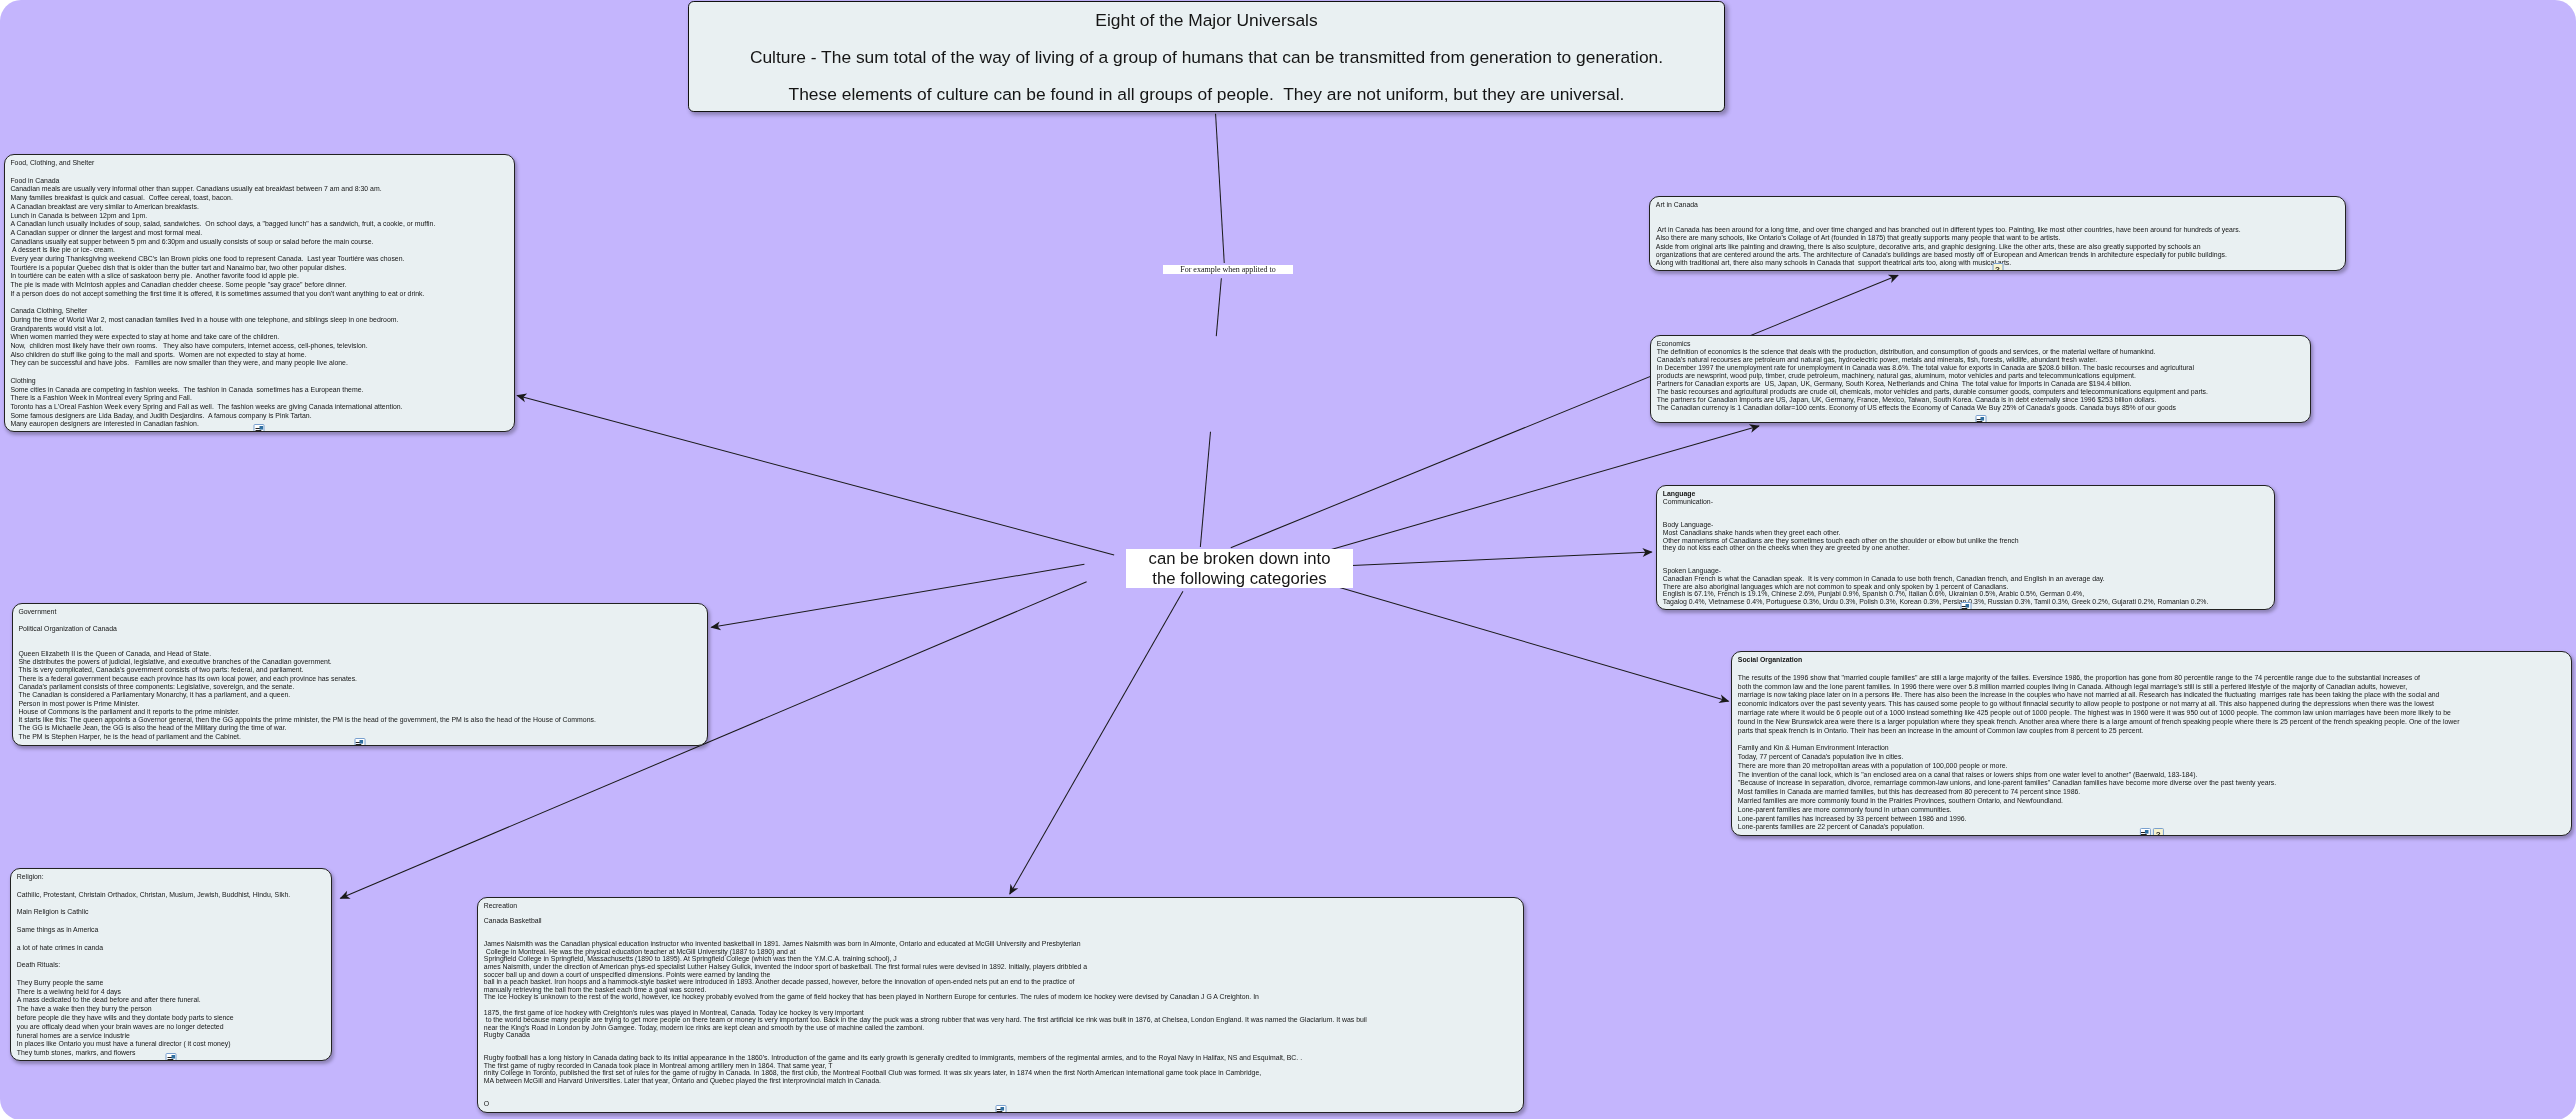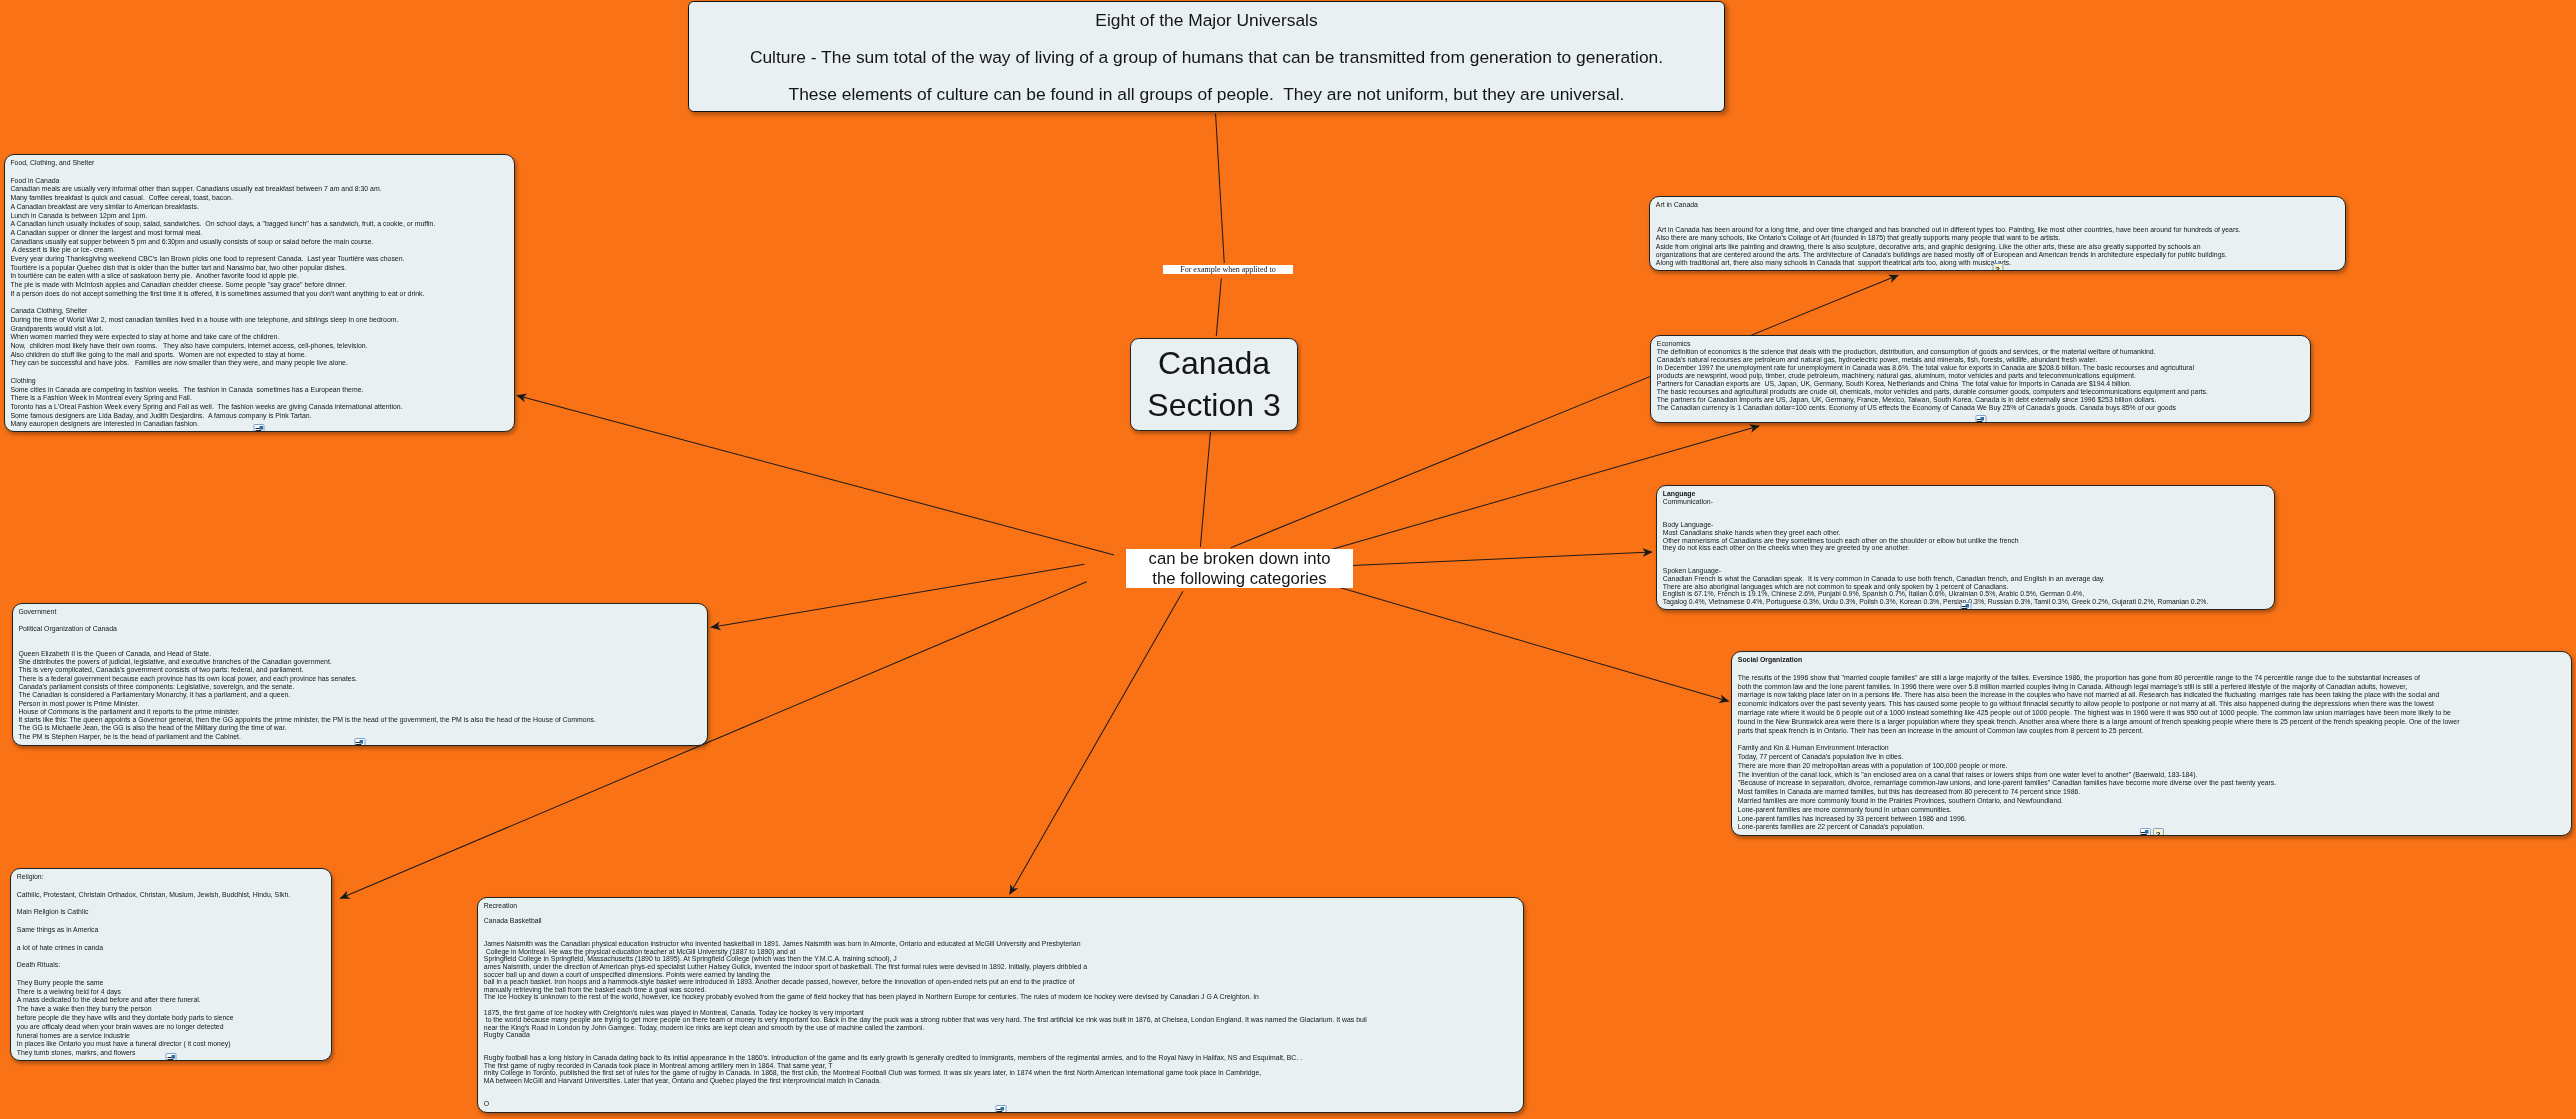--- a/index.html
+++ b/index.html
@@ -1,17 +1,17 @@
 <!DOCTYPE html>
 <html style="font-size:11.6px"><head>
 <meta charset="utf-8">
 <style>
   html,body{margin:0;padding:0;background:#fff;}
-  #canvas{position:relative;width:2576px;height:1120px;background:#f97316;overflow:hidden;
-          font-family:"Liberation Sans",sans-serif;color:#151515;}
+  #canvas{position:relative;width:2576px;height:1120px;background:#c4b5fd;overflow:hidden;
+          font-family:"Liberation Sans",sans-serif;color:#151515;border-radius:21px;}
   
   #wires{position:absolute;left:0;top:0;width:2576px;height:1120px;pointer-events:none;}
 
   
   .box{position:absolute;box-sizing:border-box;background:#e9f0f2;border:1.1px solid #222;
        border-radius:10px;padding:4.3px 5.8px;overflow:hidden;
        box-shadow:1.4px 2.2px 3.6px rgba(0,0,0,.28);}
   .box-title,.box-text{font-size:6.9px;line-height:8.7px;white-space:pre;letter-spacing:0;}
   .box--food   .box-title,.box--food   .box-text{line-height:8.7px;}
   .box--art    .box-title,.box--art    .box-text{line-height:8.3px;}
@@ -82,22 +82,20 @@
       <line x1="1808" y1="799" x2="2386" y2="968" marker-end="url(#arrow)"></line>
     </g>
   </svg>
 
   <div class="header-box">Eight of the Major Universals
 Culture - The sum total of the way of living of a group of humans that can be transmitted from generation to generation.
 These elements of culture can be found in all groups of people.  They are not uniform, but they are universal.</div>
 
   <div class="link-label">For example when applited to</div>
 
-  <div class="center-node">Canada
-Section 3</div>
 
   <div class="hub-label">can be broken down into
 the following categories</div>
 
   <div class="box box--food" style="left:3.6px;top:154px;width:511px;height:278px;">
     <div class="box-title">Food, Clothing, and Shelter</div>
     <div class="box-text">
 Food in Canada
 Canadian meals are usually very informal other than supper. Canadians usually eat breakfast between 7 am and 8:30 am.
 Many families breakfast is quick and casual.  Coffee cereal, toast, bacon.

